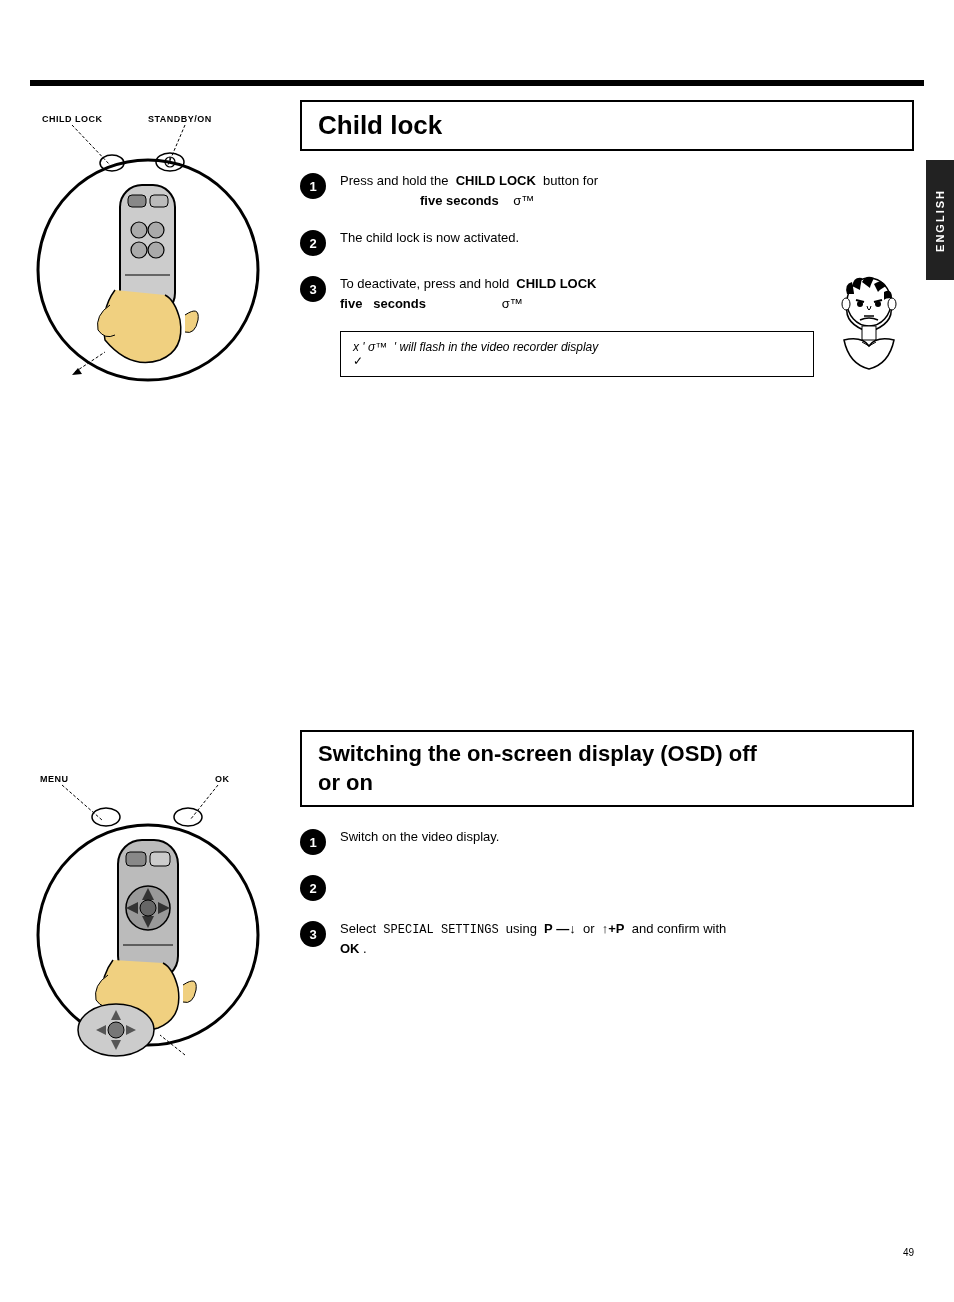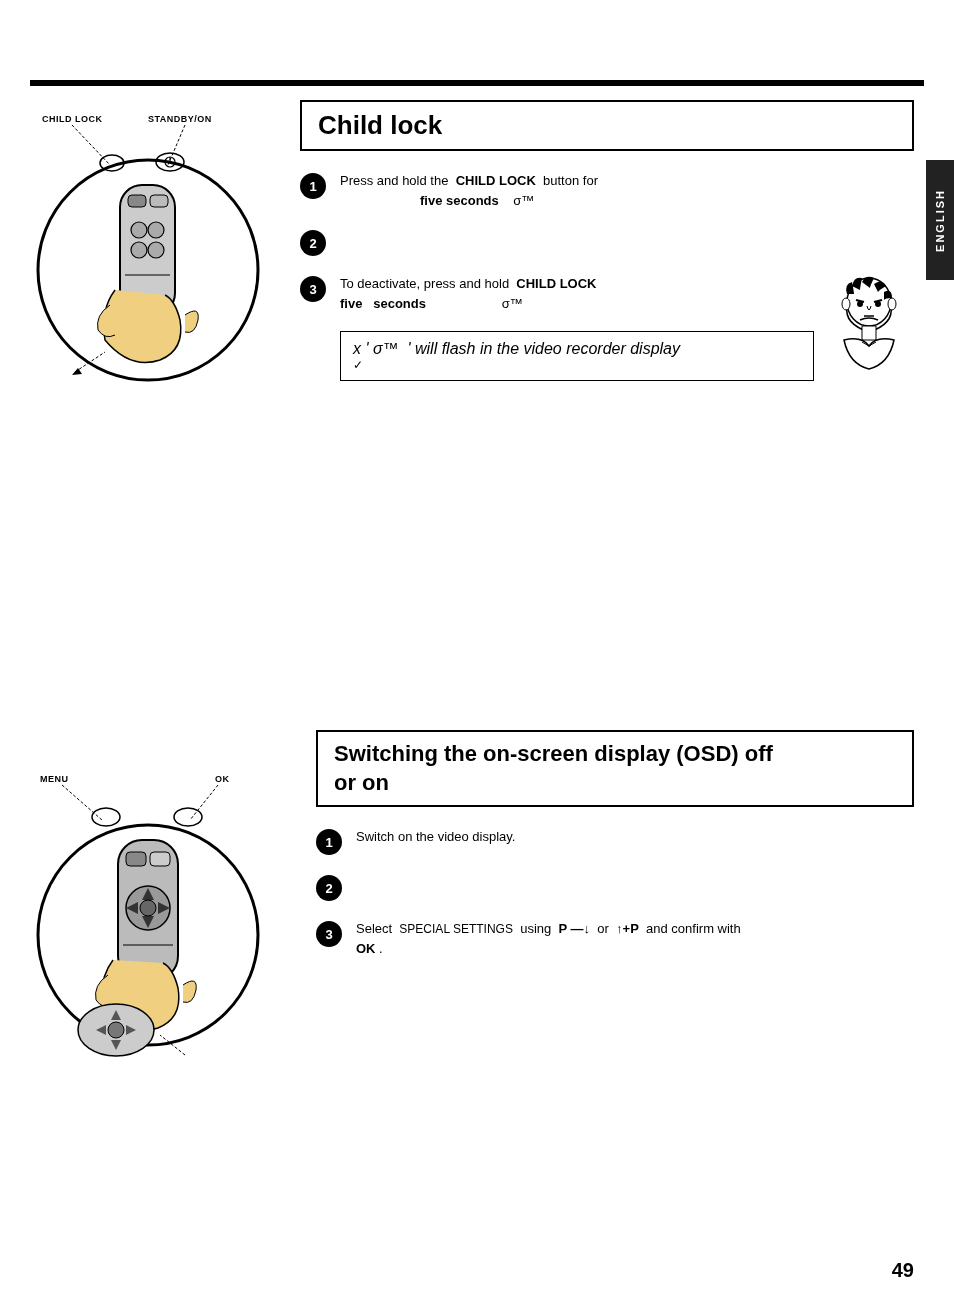--- a/index.html
+++ b/index.html
@@ -129,39 +129,39 @@
       padding: 8px 12px;
       margin-top: 8px;
       margin-left: 40px;
       font-size: 12px;
     }
 
     
     .second-section {
       position: absolute;
       top: 730px;
-      left: 316px;
+      left: 300px;
       right: 40px;
     }
 
     
     .page-number {
       position: absolute;
-      bottom: 20px;
+      bottom: 44px;
       right: 40px;
-      font-size: 20px;
-      font-weight: bold;
+      font-size: 10px;
+      font-weight: normal;
     }
 
     .osd-section-steps {
       margin-top: 16px;
     }
 
     .monospace {
-      font-family: Liberation Sans, sans-serif;
+      font-family: Liberation Mono, monospace;
       font-size: 12px;
     }
   </style>
 </head>
 <body>
 
 <div class="top-bar"></div>
 
 <div class="side-tab">
   <span class="side-tab-text">ENGLISH</span>
@@ -216,34 +216,37 @@
     <div class="step">
       <div class="step-number">1</div>
       <div class="step-text">
         Press and hold the &nbsp;<span class="bold">CHILD LOCK</span>&nbsp; button for
         <br><span style="margin-left:80px;"><b>five  seconds</b> &nbsp;&nbsp; σ™</span>
       </div>
     </div>
 
     <div class="step">
       <div class="step-number">2</div>
+      <div class="step-text">
+        The child lock is now activated.
+      </div>
     </div>
 
     <div style="display:flex; align-items:flex-start; position:relative;">
       <div style="flex:1;">
         <div class="step">
           <div class="step-number">3</div>
           <div class="step-text">
             To deactivate, press and hold &nbsp;<span class="bold">CHILD LOCK</span>
             <br><span style="margin-left:0px;"><b>five &nbsp; seconds</b> &nbsp;&nbsp;&nbsp;&nbsp;&nbsp;&nbsp;&nbsp;&nbsp;&nbsp;&nbsp;&nbsp;&nbsp;&nbsp;&nbsp;&nbsp;&nbsp;&nbsp;&nbsp;&nbsp; σ™</span>
           </div>
         </div>
 
         <div class="note-box">
-          <div style="font-size:16px; font-style:italic;">
+          <div style="font-size:12px; font-style:italic;">
             x ' σ™ &nbsp;' will flash in the video recorder display
           </div>
           <div style="font-size:12px;">✓</div>
         </div>
       </div>
 
       <div style="width:90px; flex-shrink:0; margin-left:10px;">
         <svg width="90" height="120" viewBox="0 0 90 120">
 
           <ellipse cx="45" cy="28" rx="22" ry="24" fill="#fff" stroke="#000" stroke-width="1.5"></ellipse>

